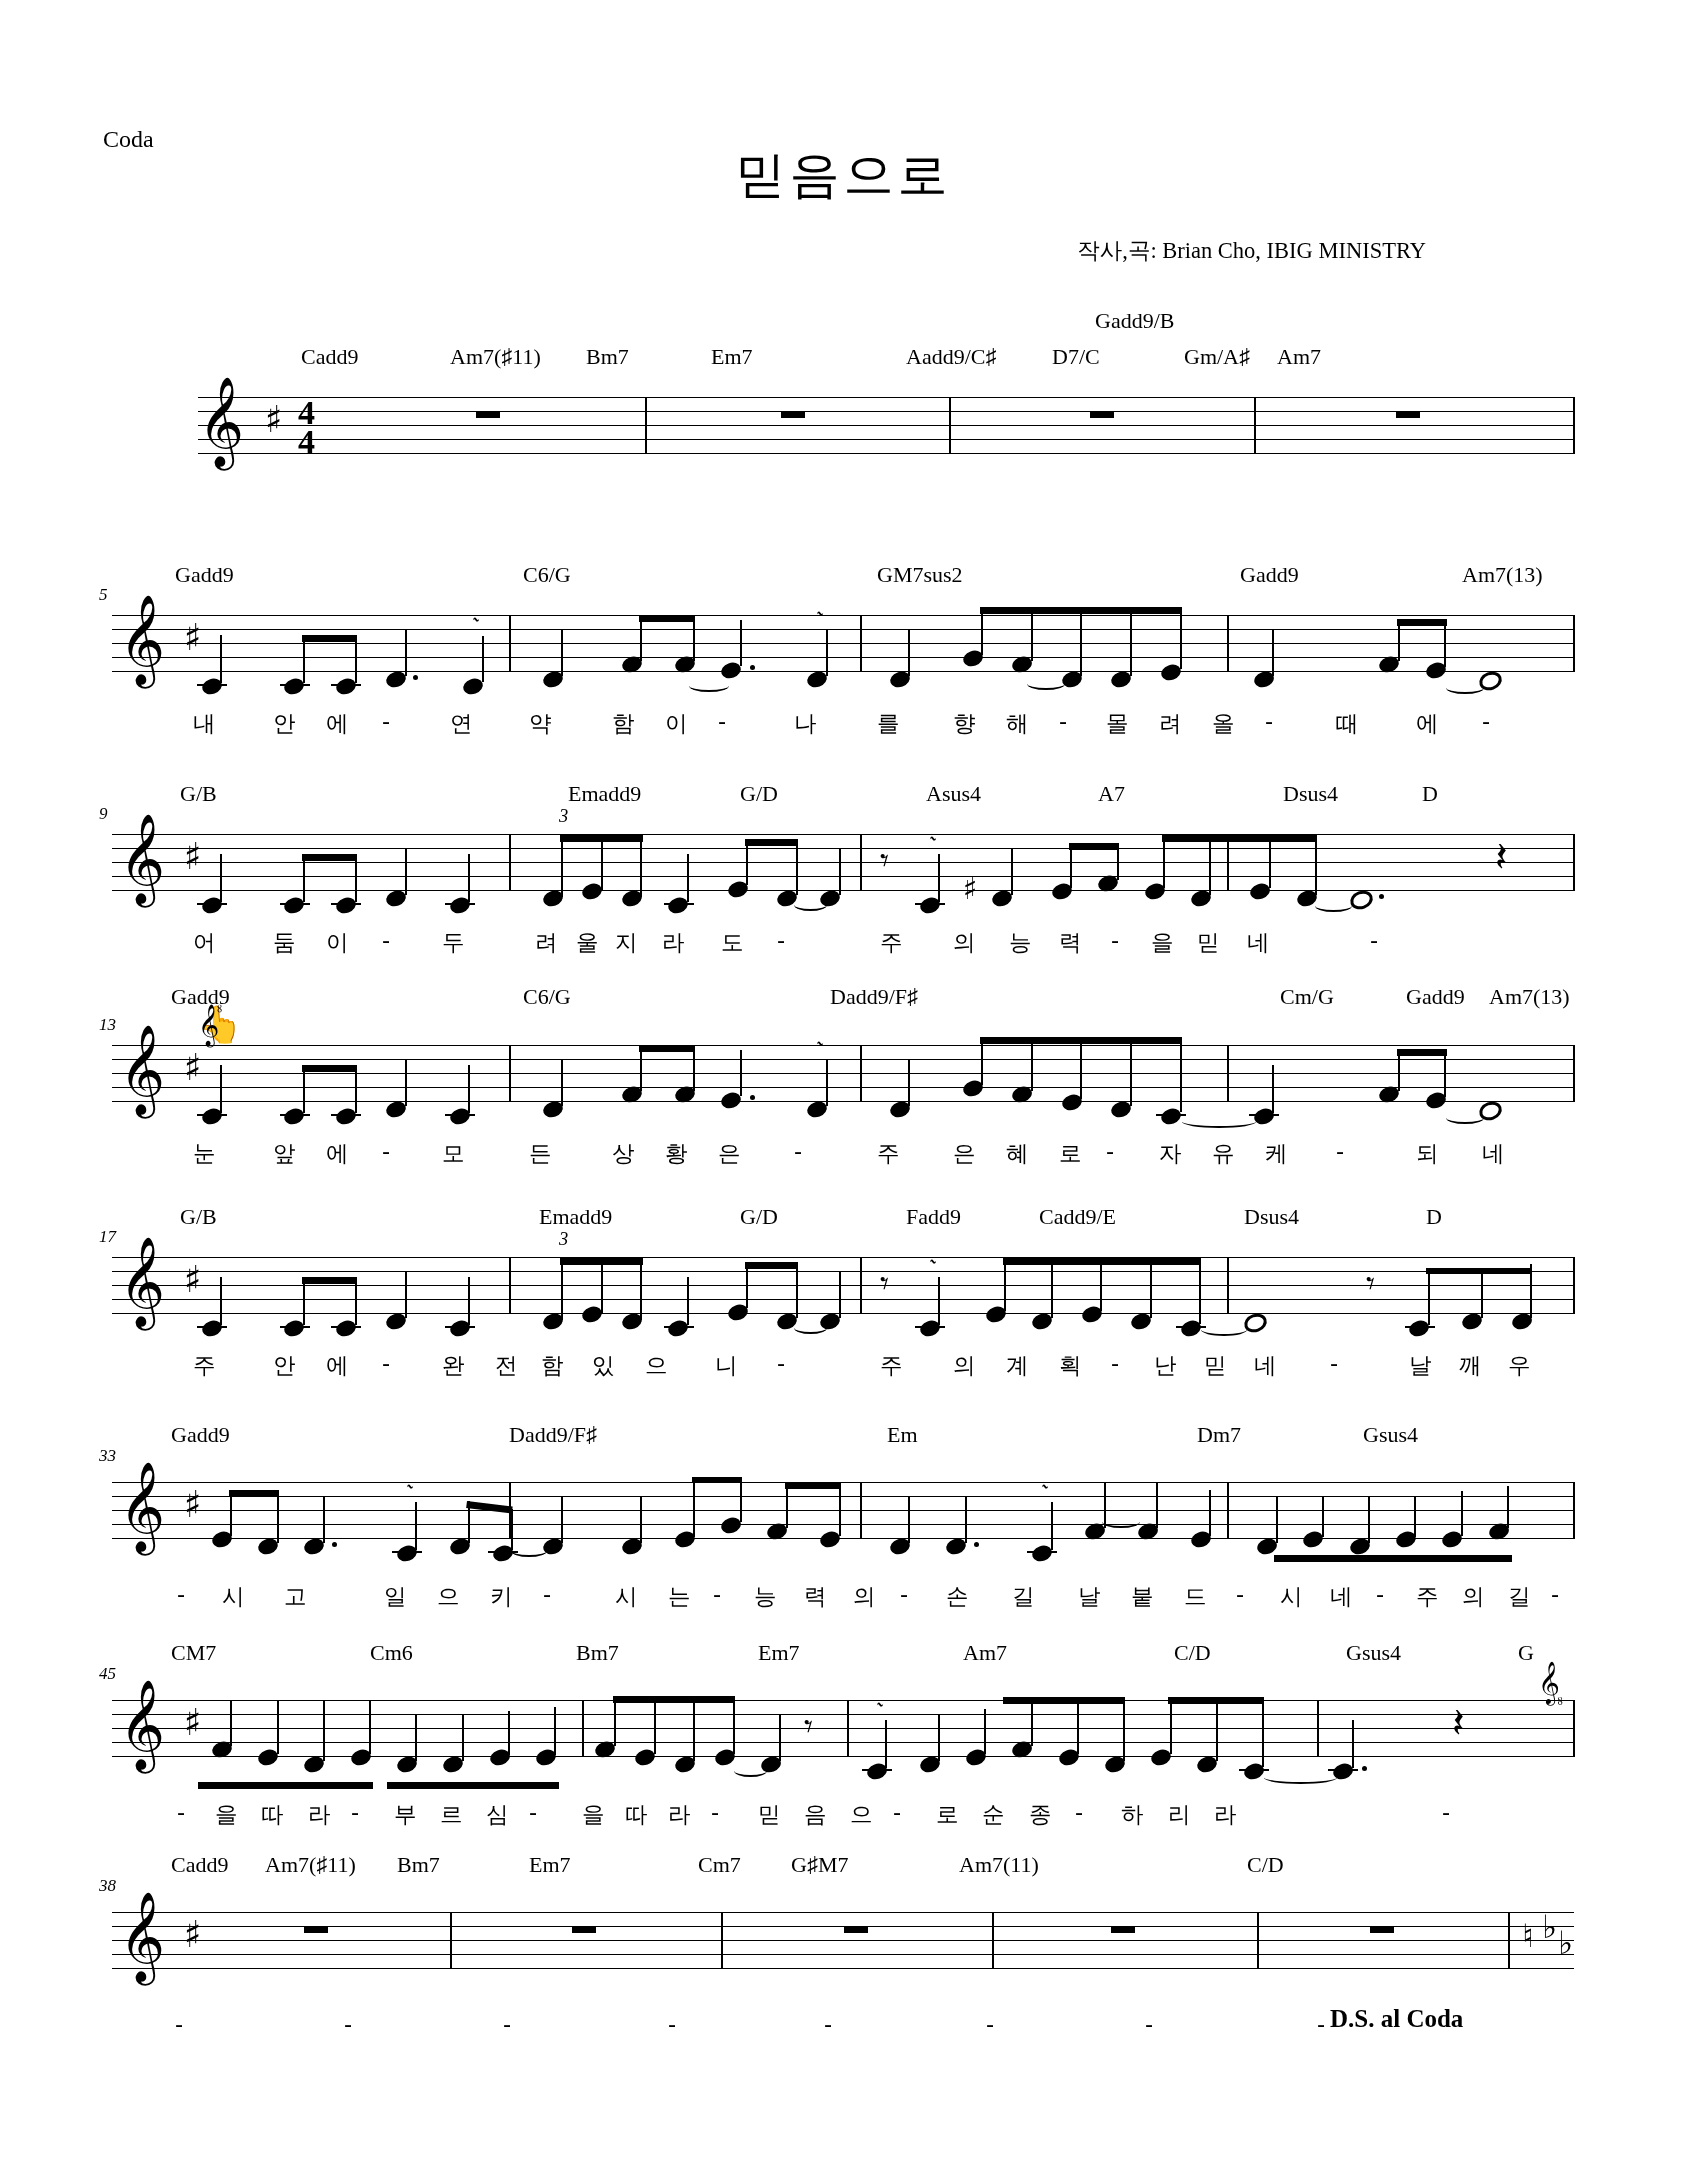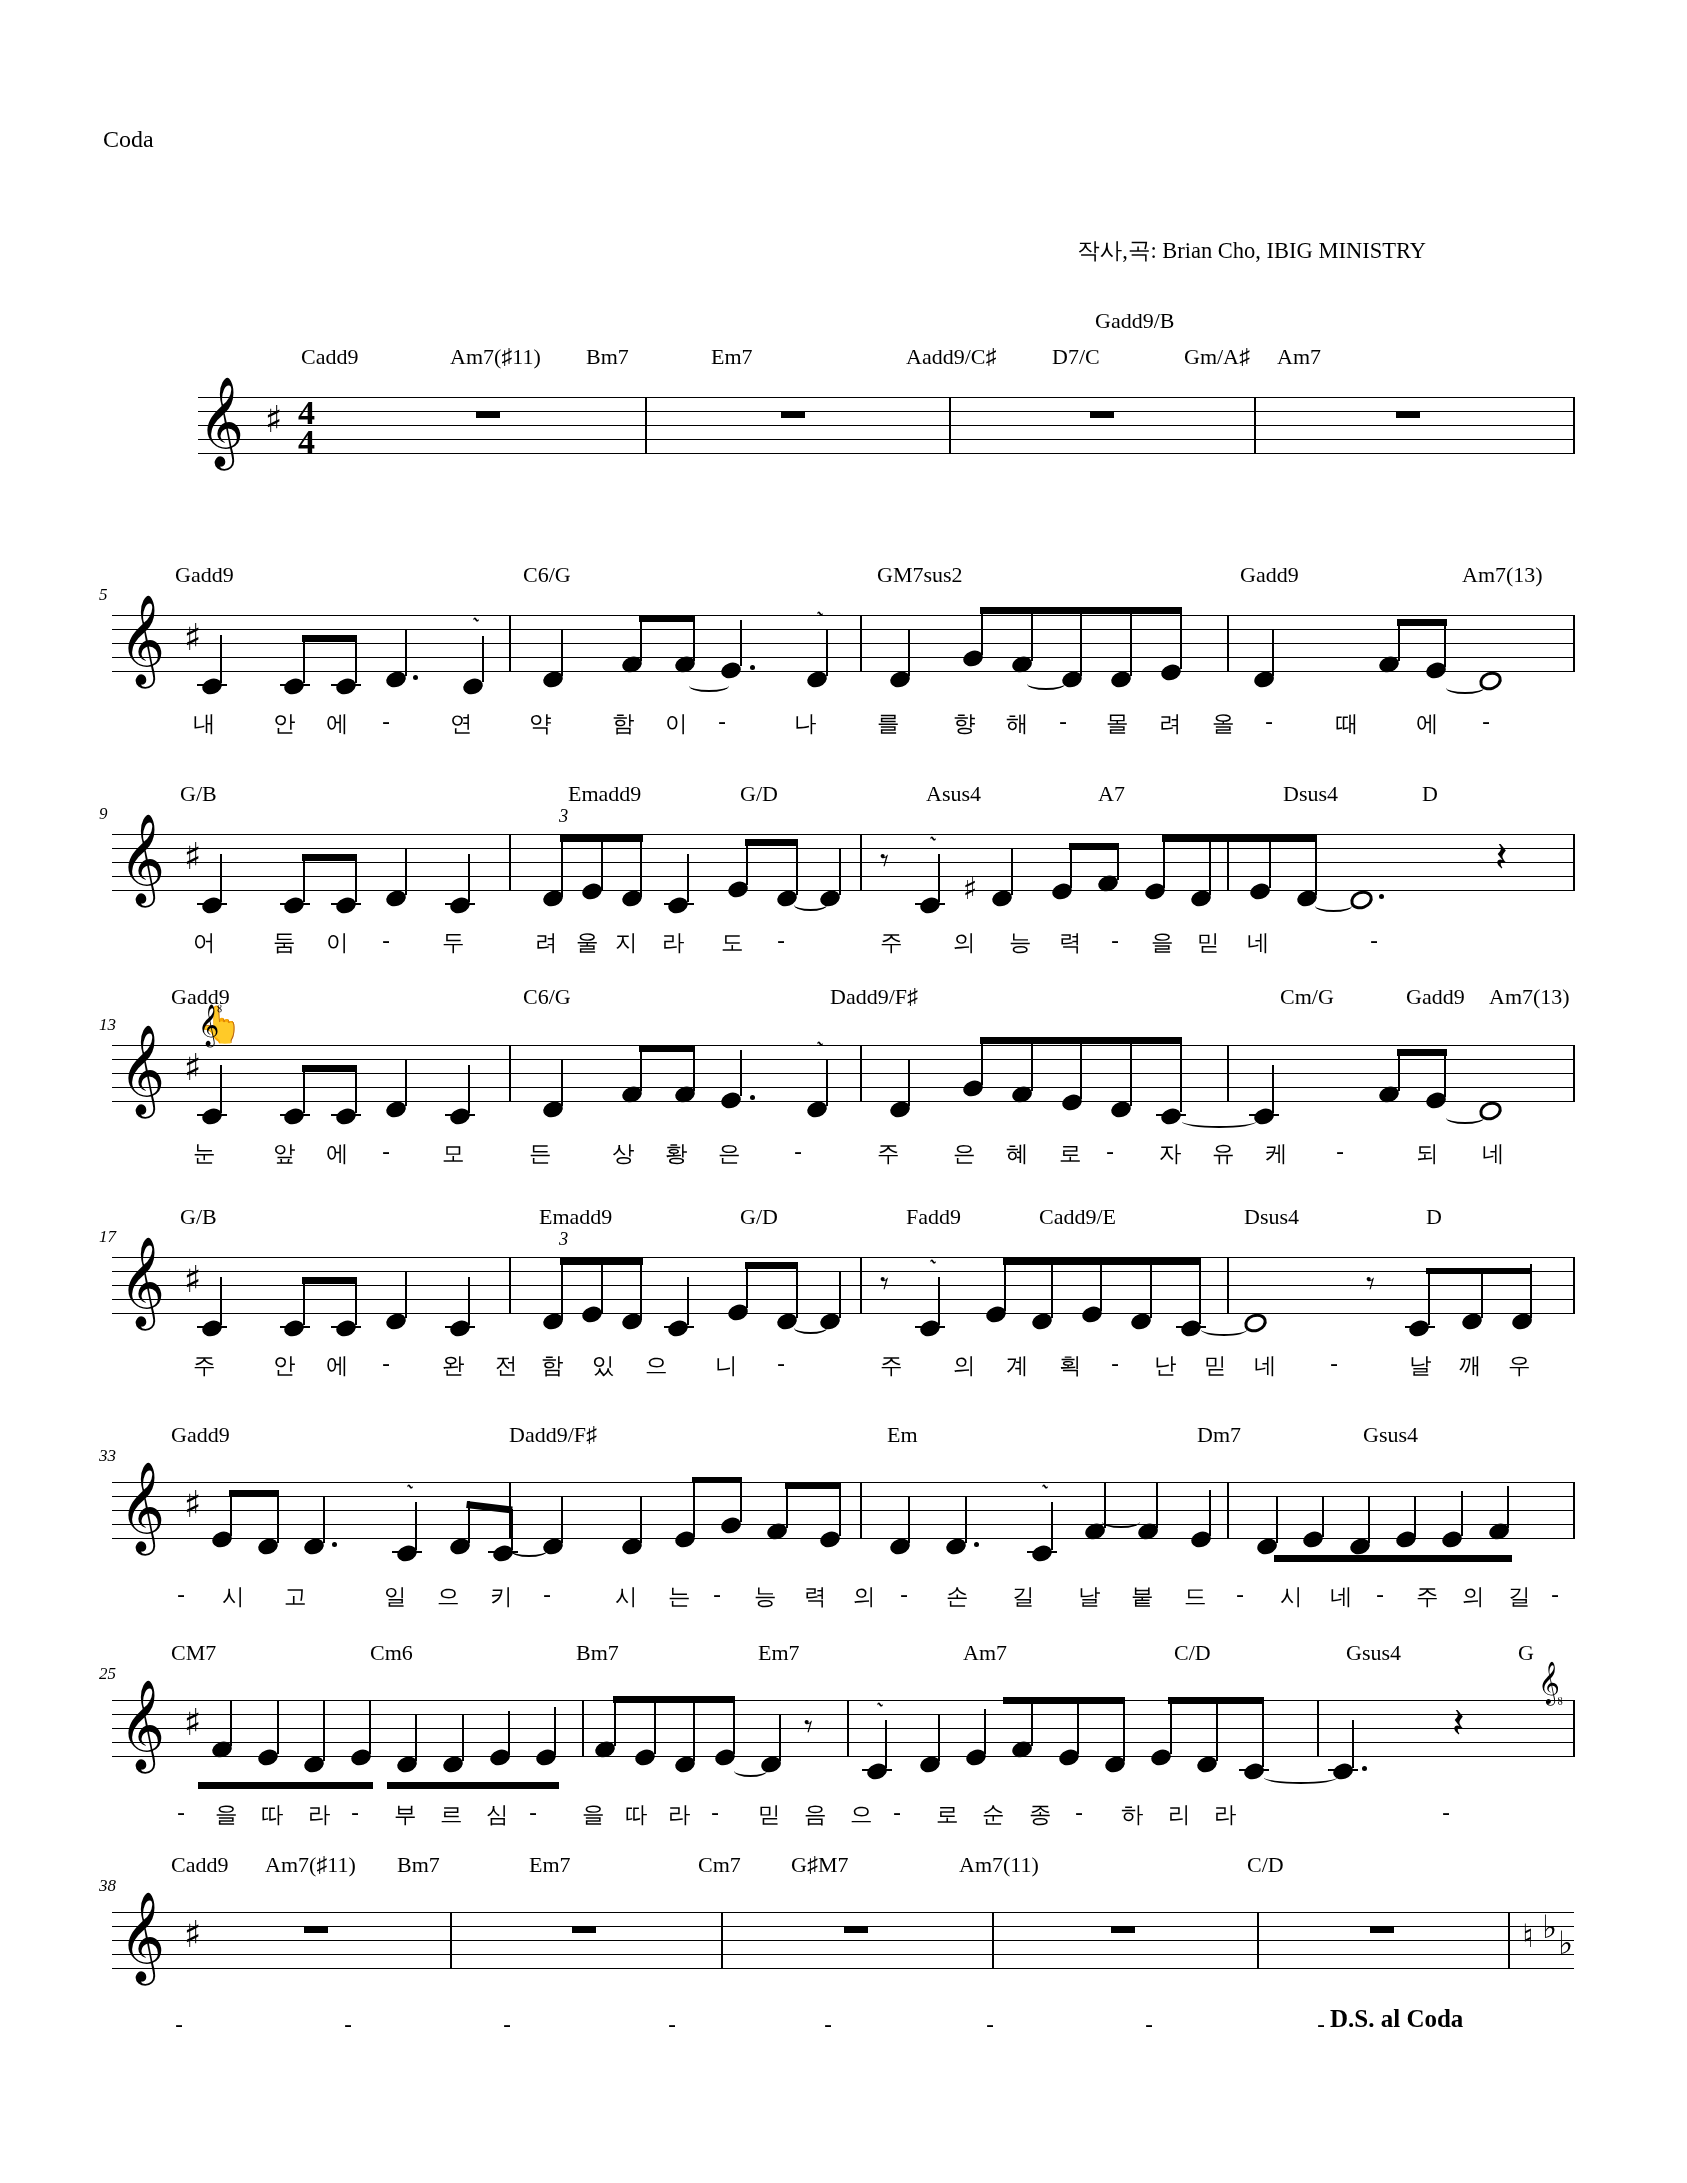--- a/index.html
+++ b/index.html
@@ -106,20 +106,21 @@
   .qrest { position:absolute; font-size:41px; line-height:1; font-family:"DejaVu Sans", sans-serif;}
   .erest { position:absolute; font-size:34px; line-height:1; font-family:"DejaVu Sans", sans-serif;}
   .keyflat { position:absolute; font-size:32px; line-height:1; font-family:"DejaVu Sans", sans-serif;}
 </style>
 </head>
 <body>
 
 <div class="page">
 
   <div class="score-label">Coda</div>
+  <div class="title">믿음으로</div>
   <div class="composer">작사,곡: Brian Cho, IBIG MINISTRY</div>
 
   <div class="system" style="top:397px; left:0; width:1687px; height:132px;">
     <div class="chord" style="left:301px; top:-53px;">Cadd9</div>
     <div class="chord" style="left:450px; top:-53px;">Am7(♯11)</div>
     <div class="chord" style="left:586px; top:-53px;">Bm7</div>
     <div class="chord" style="left:711px; top:-53px;">Em7</div>
     <div class="chord" style="left:906px; top:-53px;">Aadd9/C♯</div>
     <div class="chord" style="left:1052px; top:-53px;">D7/C</div>
     <div class="chord" style="left:1095px; top:-89px;">Gadd9/B</div>
@@ -743,21 +744,21 @@
     <div class="lyric" style="left:1280px; top:99px;">시</div>
     <div class="lyric" style="left:1330px; top:99px;">네</div>
     <div class="lyric" style="left:1376px; top:99px;">-</div>
     <div class="lyric" style="left:1416px; top:99px;">주</div>
     <div class="lyric" style="left:1462px; top:99px;">의</div>
     <div class="lyric" style="left:1508px; top:99px;">길</div>
     <div class="lyric" style="left:1551px; top:99px;">-</div>
   </div>
 
   <div class="system" style="top:1700px; left:0; width:1687px; height:146px;">
-    <div class="measure-num" style="left:99px; top:-36px;">25</div>
+    <div class="measure-num" style="left:99px; top:-36px;">45</div>
     <div class="chord" style="left:171px; top:-60px;">CM7</div>
     <div class="chord" style="left:370px; top:-60px;">Cm6</div>
     <div class="chord" style="left:576px; top:-60px;">Bm7</div>
     <div class="chord" style="left:758px; top:-60px;">Em7</div>
     <div class="chord" style="left:963px; top:-60px;">Am7</div>
     <div class="chord" style="left:1174px; top:-60px;">C/D</div>
     <div class="chord" style="left:1346px; top:-60px;">Gsus4</div>
     <div class="chord" style="left:1518px; top:-60px;">G</div>
     <div class="coda" style="left:1538px; top:-36px;">𝄠</div>
 

